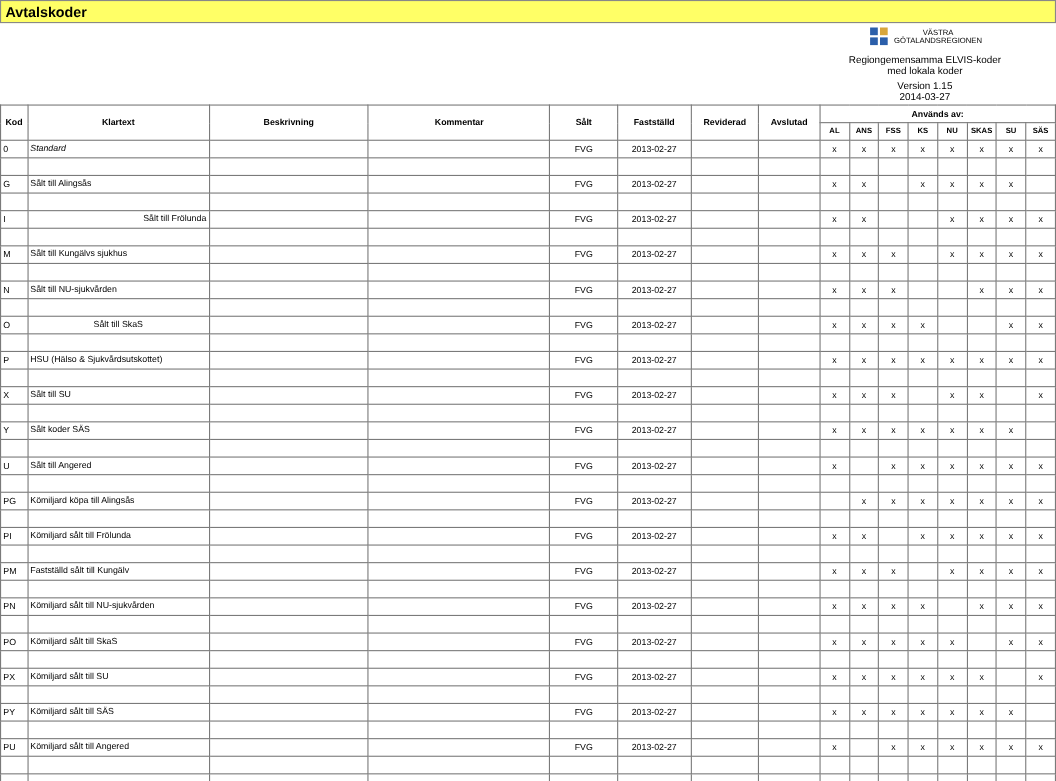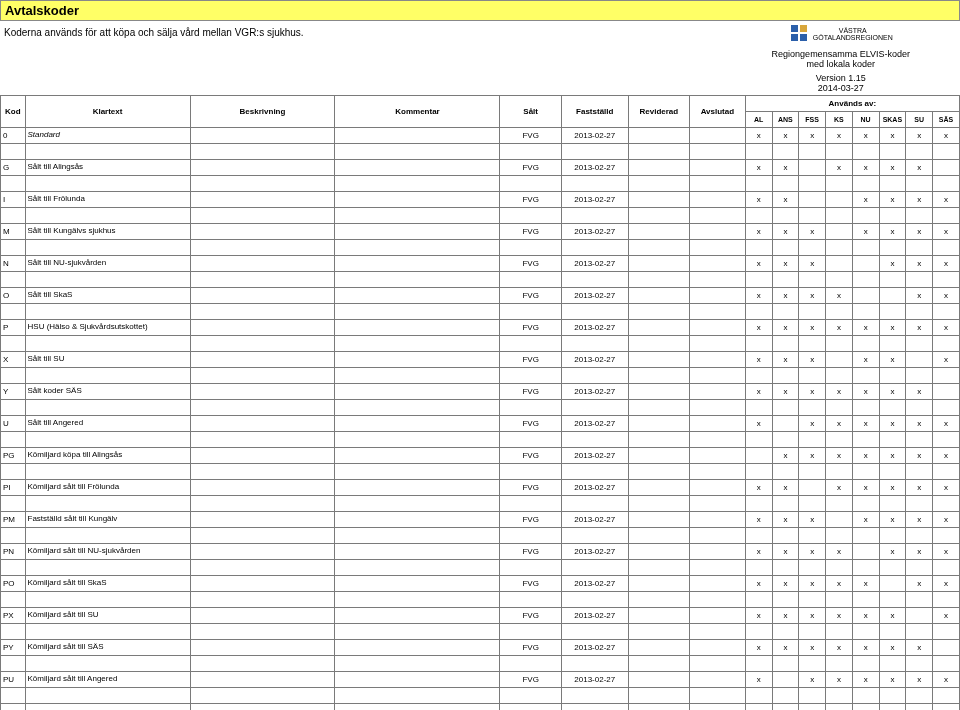--- a/index.html
+++ b/index.html
@@ -79,21 +79,20 @@
     font-weight: bold;
   }
 </style>
 </head>
 <body>
 
 <div class="page-title">Avtalskoder</div>
 
 <div class="header-region">
   <div class="header-left">
-    <div>Koderna används för att köpa och sälja vård mellan VGR:s sjukhus.</div>
   </div>
   <div class="header-right">
     <div class="logo-block">
       <span class="logo-svg">
         <svg width="20" height="20" viewBox="0 0 20 20">
           <rect x="2" y="2" width="7" height="7" fill="#2b5faa"></rect>
           <rect x="11" y="2" width="7" height="7" fill="#d8a63b"></rect>
           <rect x="2" y="11" width="7" height="7" fill="#2b5faa"></rect>
           <rect x="11" y="11" width="7" height="7" fill="#2b5faa"></rect>
         </svg>
@@ -217,21 +216,21 @@
         <td></td>
         <td></td>
         <td></td>
         <td></td>
         <td></td>
         <td></td>
         <td></td>
       </tr>
       <tr>
         <td>I</td>
-        <td style="white-space: normal; line-height: 1.1;">Sålt till Frölunda</td>
+        <td style="white-space: normal; line-height: 1.1; text-align: right;">Sålt till Frölunda</td>
         <td></td>
         <td></td>
         <td style="text-align: center;">FVG</td>
         <td style="text-align: center;">2013-02-27</td>
         <td></td>
         <td></td>
         <td style="text-align: center;">x</td>
         <td style="text-align: center;">x</td>
         <td style="text-align: center;"></td>
         <td style="text-align: center;"></td>
@@ -325,21 +324,21 @@
         <td></td>
         <td></td>
         <td></td>
         <td></td>
         <td></td>
         <td></td>
         <td></td>
       </tr>
       <tr>
         <td>O</td>
-        <td style="white-space: normal; line-height: 1.1;">Sålt till SkaS</td>
+        <td style="white-space: normal; line-height: 1.1; text-align: center;">Sålt till SkaS</td>
         <td></td>
         <td></td>
         <td style="text-align: center;">FVG</td>
         <td style="text-align: center;">2013-02-27</td>
         <td></td>
         <td></td>
         <td style="text-align: center;">x</td>
         <td style="text-align: center;">x</td>
         <td style="text-align: center;">x</td>
         <td style="text-align: center;">x</td>

